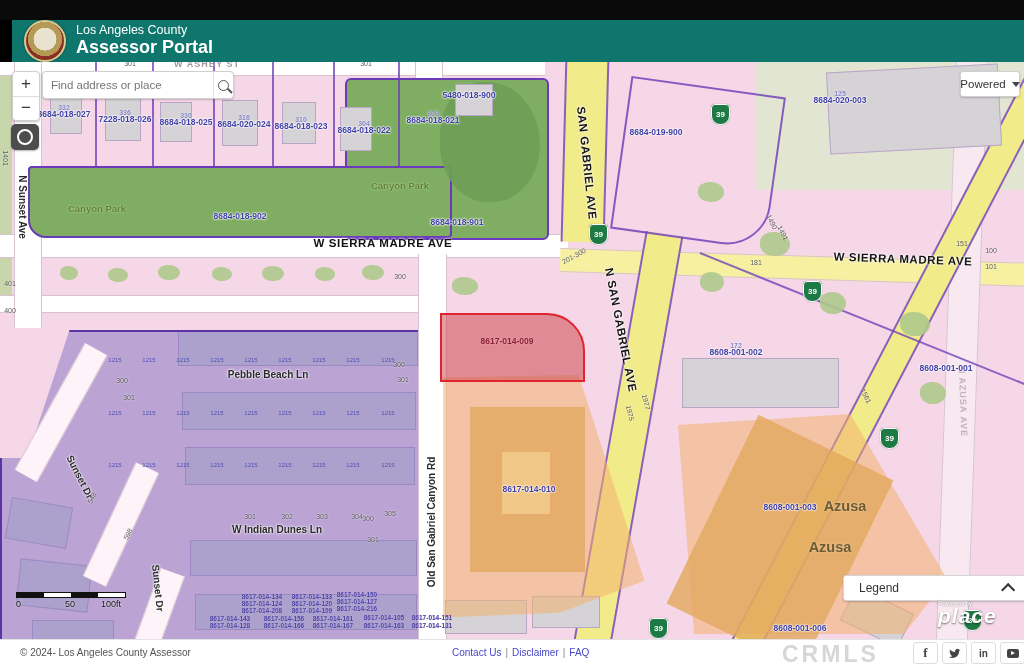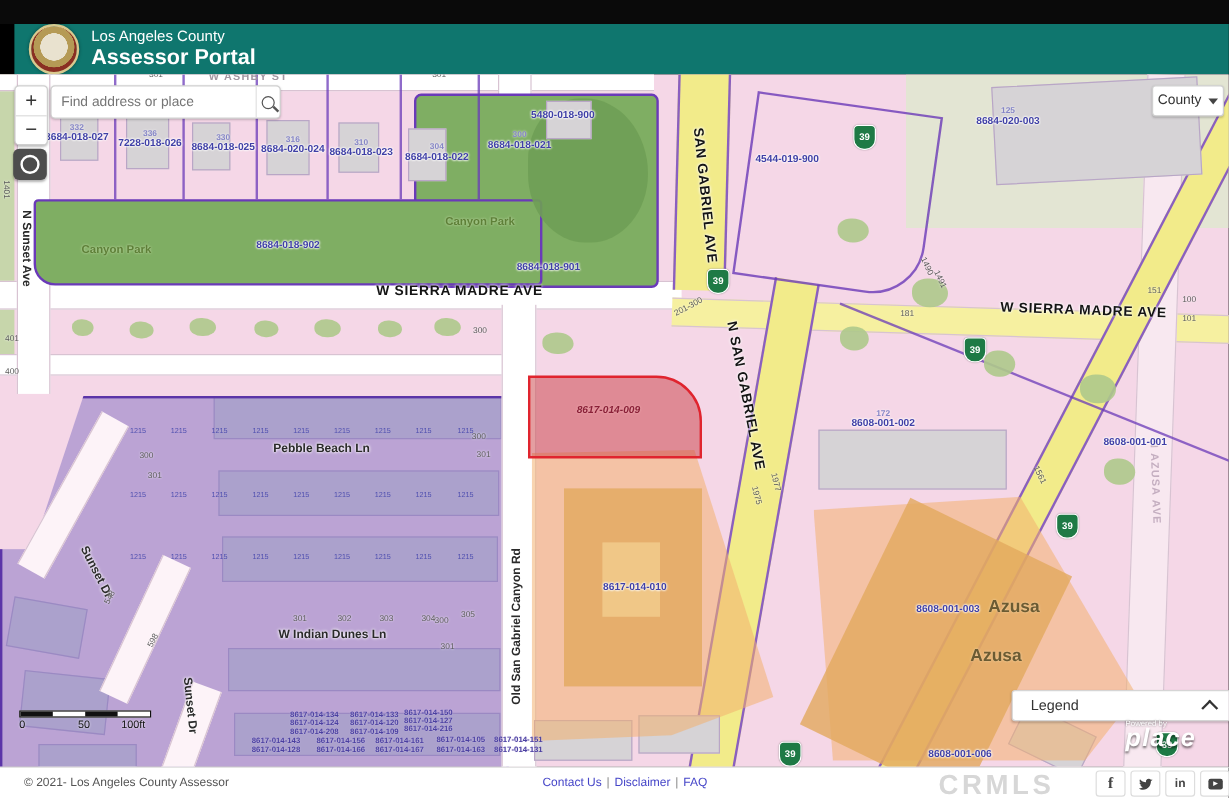--- a/index.html
+++ b/index.html
@@ -22,21 +22,21 @@
   .bld{position:absolute;background:#d6d3d6;border:1px solid #b9a6c6;}
   .tree{position:absolute;background:#aec98b;border-radius:45% 55% 50% 50%;opacity:.9;}
   .pline{position:absolute;background:#6a3ab8;opacity:.75;}
   #condo{position:absolute;left:0;top:268px;width:420px;height:310px;background:rgba(124,106,192,.48);border:2px solid #5b35a8;}
   #condo-wedge{position:absolute;left:0;top:266px;width:90px;height:130px;background:#f5d7e7;clip-path:polygon(0 0,78% 0,30% 100%,0 100%);}
   #redparcel{position:absolute;left:440px;top:251px;width:141px;height:65px;background:rgba(201,62,68,.5);border:2.5px solid #e0242e;border-radius:0 38px 0 0;}
   .oparcel{position:absolute;background:rgba(242,176,112,.55);}
   .obld{position:absolute;background:#e2a95e;opacity:.8;}
   .lbl{position:absolute;white-space:nowrap;z-index:6;}
   .parcel{font-size:8.5px;font-weight:bold;color:#3f3fa6;text-shadow:0 0 2px #fff,0 0 2px #fff,0 0 2px #fff;}
-  .parcel-red{font-size:8.5px;font-weight:bold;color:#8a2038;text-shadow:0 0 2px #f3b9b9;font-style:italic;}
+  .parcel-red{font-size:8.5px;font-weight:bold;color:#8a2038;text-shadow:0 0 2px #f3b9b9;}
   .parcel-xs{font-size:6.5px;font-weight:bold;color:#4a3fa0;text-shadow:0 0 1px #cfc4ec;}
   .hnum{font-size:7px;font-weight:bold;color:#8585c6;text-shadow:0 0 2px #fff;}
   .street{font-size:11.5px;font-weight:bold;color:#141414;letter-spacing:.6px;text-shadow:0 0 2px #fff,0 0 3px #fff;}
   .street-med{font-size:10px;font-weight:bold;color:#2a2a2a;text-shadow:0 0 2px #fff,0 0 3px #fff;}
   .street-faded{font-size:9px;font-weight:bold;color:#a297a2;letter-spacing:1px;}
   .street-gray{font-size:9px;font-weight:bold;color:#c4aec0;letter-spacing:1px;}
   .park-lbl{font-size:9.5px;font-weight:bold;color:#5e8038;text-shadow:0 0 2px #cfe0b5;}
   .city{font-size:14.5px;font-weight:bold;color:#6b5b33;text-shadow:0 0 2px #f3d7ab;}
   .addr{font-size:7px;color:#5a5a5a;text-shadow:0 0 2px #fff;}
   .unit{font-size:6px;color:#5050b0;text-shadow:none;}
@@ -209,24 +209,24 @@
       <span class="lbl parcel" style="left: 186px; top: 60px; transform: translate(-50%, -50%);">8684-018-025</span>
       <span class="lbl hnum" style="left: 244px; top: 55px; transform: translate(-50%, -50%);">316</span>
       <span class="lbl parcel" style="left: 244px; top: 62px; transform: translate(-50%, -50%);">8684-020-024</span>
       <span class="lbl hnum" style="left: 301px; top: 57px; transform: translate(-50%, -50%);">310</span>
       <span class="lbl parcel" style="left: 301px; top: 64px; transform: translate(-50%, -50%);">8684-018-023</span>
       <span class="lbl hnum" style="left: 364px; top: 61px; transform: translate(-50%, -50%);">304</span>
       <span class="lbl parcel" style="left: 364px; top: 68px; transform: translate(-50%, -50%);">8684-018-022</span>
       <span class="lbl hnum" style="left: 433px; top: 51px; transform: translate(-50%, -50%);">300</span>
       <span class="lbl parcel" style="left: 433px; top: 58px; transform: translate(-50%, -50%);">8684-018-021</span>
       <span class="lbl parcel" style="left: 469px; top: 33px; transform: translate(-50%, -50%);">5480-018-900</span>
-      <span class="lbl parcel" style="left: 656px; top: 70px; transform: translate(-50%, -50%);">4544-019-900</span>
+      <span class="lbl parcel" style="left: 656px; top: 70px; transform: translate(-50%, -50%);">8684-019-900</span>
       <span class="lbl hnum" style="left: 840px; top: 31px; transform: translate(-50%, -50%);">125</span>
       <span class="lbl parcel" style="left: 840px; top: 38px; transform: translate(-50%, -50%);">8684-020-003</span>
-      <span class="lbl parcel" style="left: 240px; top: 142px; transform: translate(-50%, -50%);">8684-018-902</span>
+      <span class="lbl parcel" style="left: 240px; top: 154px; transform: translate(-50%, -50%);">8684-018-902</span>
       <span class="lbl parcel" style="left: 457px; top: 160px; transform: translate(-50%, -50%);">8684-018-901</span>
       <span class="lbl hnum" style="left: 736px; top: 283px; transform: translate(-50%, -50%);">172</span>
       <span class="lbl parcel" style="left: 736px; top: 290px; transform: translate(-50%, -50%);">8608-001-002</span>
       <span class="lbl parcel" style="left: 946px; top: 306px; transform: translate(-50%, -50%);">8608-001-001</span>
       <span class="lbl parcel-red" style="left: 507px; top: 279px; transform: translate(-50%, -50%);">8617-014-009</span>
       <span class="lbl parcel" style="left: 529px; top: 427px; transform: translate(-50%, -50%);">8617-014-010</span>
       <span class="lbl parcel" style="left: 790px; top: 445px; transform: translate(-50%, -50%);">8608-001-003</span>
       <span class="lbl parcel" style="left: 800px; top: 566px; transform: translate(-50%, -50%);">8608-001-006</span>
       <span class="lbl parcel-xs" style="left: 262px; top: 534px; transform: translate(-50%, -50%);">8617-014-134</span>
       <span class="lbl parcel-xs" style="left: 312px; top: 534px; transform: translate(-50%, -50%);">8617-014-133</span>
@@ -311,21 +311,21 @@
 <div id="locate">
     <span></span>
   </div>
 <div id="searchbox">
   <input type="text" placeholder="Find address or place" style="">
   <div id="searchbtn">
       <span class="mag"></span>
     </div>
 </div>
 <div id="layersbtn">
-  <span>County</span>
+  <span>Powered</span>
   <span class="caret"></span>
 </div>
 <div id="legendbar">
   <span class="txt">Legend</span>
   <span id="legend-chev"></span>
 </div>
 <div id="scalebar">
   <div class="bar">
       <i></i>
       <i></i>
@@ -337,21 +337,21 @@
     <span>50</span>
     <span>100ft</span>
   </div>
 </div>
 <div id="esri">
   <div class="pb">Powered by</div>
   <div class="name">place</div>
 </div>
 
 <div id="footer">
-  <span id="copyright">© 2021- Los Angeles County Assessor</span>
+  <span id="copyright">© 2024- Los Angeles County Assessor</span>
   <span id="footlinks">
     <a>Contact Us</a><span class="sep">|</span><a>Disclaimer</a><span class="sep">|</span><a>FAQ</a>
   </span>
   <span id="watermark">CRMLS</span>
   <span id="social">
     <span class="soc">
         <span style="font-family:'Liberation Serif',serif;font-size:13px;">f</span>
       </span>
     <span class="soc">
         <svg width="13" height="11" viewBox="0 0 13 11">

